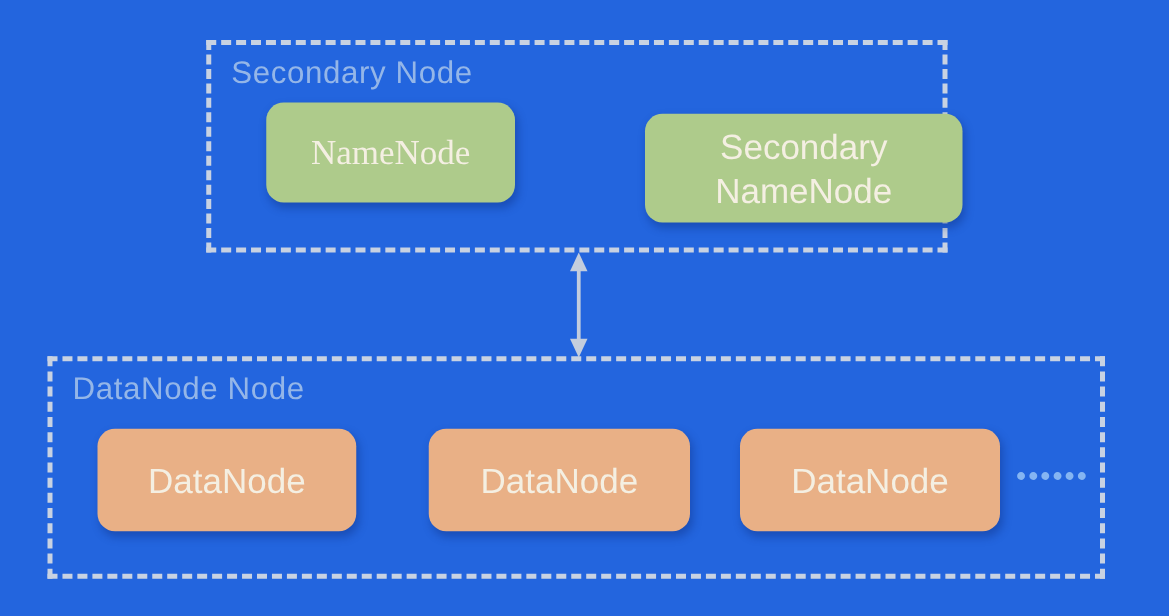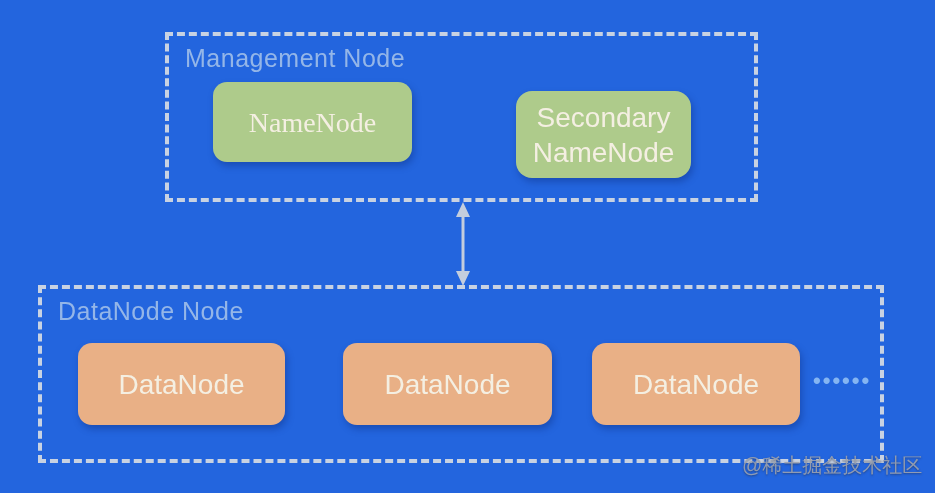--- a/index.html
+++ b/index.html
@@ -38,21 +38,21 @@
     justify-content: center;
     text-align: center;
     color: #F4EFE2;
     font-size: 28px;
     line-height: 1.25;
     box-shadow: 2px 4px 7px rgba(10, 35, 110, 0.35);
   }
   .node.green  { background: #AECB8B; }
   .node.orange { background: #E9B086; align-items: center; }
   .node.namenode      { left: 213px; top: 82px; width: 199px; height: 80px; font-family: Liberation Serif, serif; }
-  .node.sec-namenode  { left: 516px; top: 91px; width: 175px; height: 87px; padding: 14px 10px; border-radius: 16px; }
+  .node.sec-namenode  { left: 516px; top: 91px; width: 254px; height: 87px; padding: 14px 10px; }
   .node.datanode-1 { left: 78px;  top: 343px; width: 207px; height: 82px; }
   .node.datanode-2 { left: 343px; top: 343px; width: 209px; height: 82px; }
   .node.datanode-3 { left: 592px; top: 343px; width: 208px; height: 82px; }
   .connector {
     position: absolute;
     left: 450px; top: 202px;
     width: 26px; height: 84px;
   }
   .ellipsis {
     position: absolute;
@@ -73,21 +73,21 @@
     white-space: nowrap;
     z-index: 5;
   }
 </style>
 </head>
 <body>
 
 <div class="canvas">
 
   <div class="group-box management">
-    <div class="group-label">Management Node</div>
+    <div class="group-label">Secondary Node</div>
   </div>
 
   <div class="node green namenode">
     <span>NameNode</span>
   </div>
 
   <div class="node green sec-namenode">
     <span>Secondary NameNode</span>
   </div>
 
@@ -108,15 +108,14 @@
   <div class="node orange datanode-2">
     <span>DataNode</span>
   </div>
 
   <div class="node orange datanode-3">
     <span>DataNode</span>
   </div>
 
   <div class="ellipsis">••••••</div>
 
-  <div class="watermark">@稀土掘金技术社区</div>
 
 </div>
 
 </body></html>

